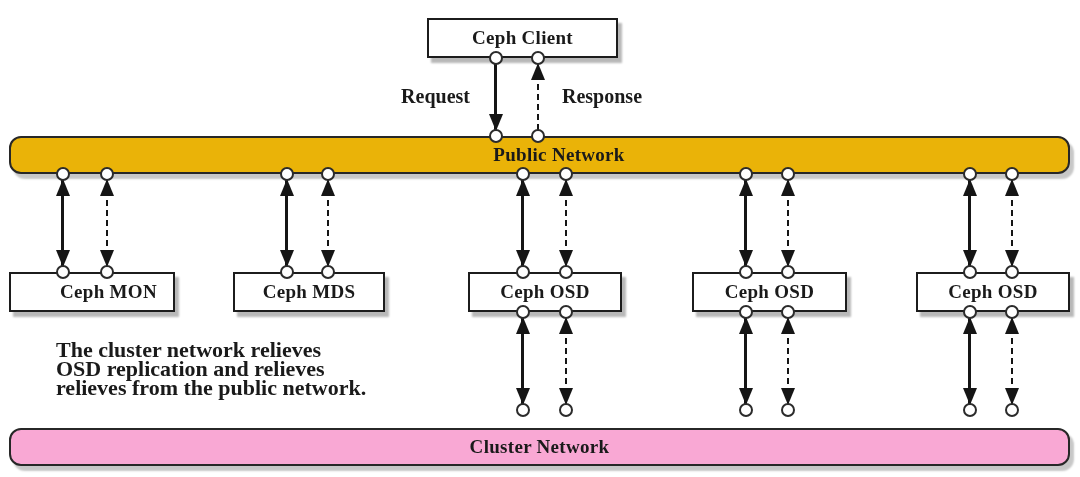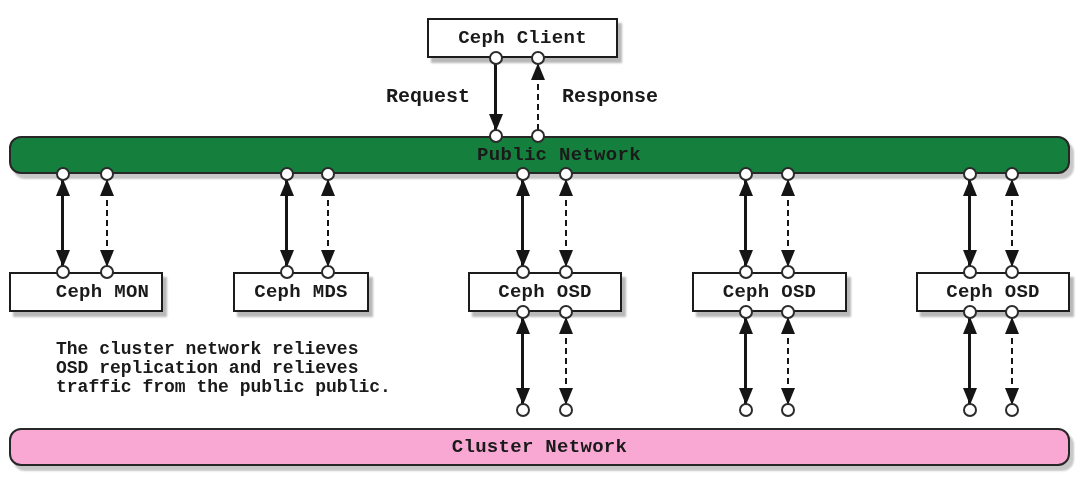--- a/index.html
+++ b/index.html
@@ -1,40 +1,40 @@
 <!DOCTYPE html>
 <html><head>
 <meta charset="utf-8">
 <style>
   html,body{margin:0;padding:0;background:#ffffff;}
   .canvas{
     position:relative;width:1080px;height:477px;background:#ffffff;overflow:hidden;
-    font-family:Liberation Mono, monospace;color:#1a1a1a;
+    font-family:Liberation Serif, serif;color:#1a1a1a;
   }
   
   .node{
     position:absolute;box-sizing:border-box;height:40px;background:#ffffff;
     border:2px solid #1c1c1c;box-shadow:4px 5px 2px rgba(0,0,0,0.28);
     display:flex;align-items:center;justify-content:center;
     font-weight:bold;font-size:19px;letter-spacing:.3px;z-index:1;
   }
   .client{left:427px;top:18px;width:191px;}
-  .mon {left:9px;  top:272px;width:154px;padding-left:33px;}
-  .mds {left:233px;top:272px;width:136px;}
+  .mon {left:9px;  top:272px;width:166px;padding-left:33px;}
+  .mds {left:233px;top:272px;width:152px;}
   .osd1{left:468px;top:272px;width:154px;}
   .osd2{left:692px;top:272px;width:155px;}
   .osd3{left:916px;top:272px;width:154px;}
   
   .bar{
     position:absolute;box-sizing:border-box;left:9px;width:1061px;height:38px;
     border:2px solid #272727;border-radius:12px;box-shadow:4px 5px 2px rgba(0,0,0,0.22);
     display:flex;align-items:center;justify-content:center;
     font-weight:bold;font-size:19px;letter-spacing:.3px;z-index:1;
   }
-  .bar.public{top:136px;background:#15803d;padding-left:39px;}
+  .bar.public{top:136px;background:#eab308;padding-left:39px;}
   .bar.cluster{top:428px;background:#f9a8d4;}
   
   .conn{position:absolute;width:16px;z-index:2;}
   .conn .port{
     position:absolute;left:1px;width:14px;height:14px;box-sizing:border-box;
     border:2px solid #2b2b2b;border-radius:50%;background:#ffffff;z-index:3;
   }
   .conn .port.top{top:0;}
   .conn .port.bottom{bottom:0;}
   .conn .line{position:absolute;left:7px;top:13px;bottom:13px;width:0;border-left:2px solid #151515;}
@@ -43,21 +43,21 @@
   .conn .head{position:absolute;left:1px;width:0;height:0;border-left:7px solid transparent;border-right:7px solid transparent;z-index:2;}
   .conn .head.up{top:12px;border-bottom:17px solid #151515;}
   .conn .head.down{bottom:12px;border-top:17px solid #151515;}
   .spanA{top:51px;height:92px;}   
   .spanB{top:167px;height:112px;} 
   .spanC{top:305px;height:112px;} 
   
   .flowlabel{position:absolute;top:85px;font-weight:bold;font-size:20px;white-space:nowrap;text-align:right;}
   .flowlabel.request{left:328px;width:142px;text-align:right;}
   .flowlabel.response{left:562px;}
-  .caption{position:absolute;left:56px;top:340px;font-weight:bold;font-size:18px;line-height:19px;z-index:1;}
+  .caption{position:absolute;left:56px;top:340px;font-weight:bold;font-size:22px;line-height:19px;z-index:1;}
 </style>
 </head>
 <body>
 
 <div class="canvas">
 
   <div class="node client">
     <span>Ceph Client</span>
   </div>
 
@@ -213,20 +213,20 @@
     <span class="port top"></span>
     <span class="line"></span>
     <span class="head up"></span>
     <span class="head down"></span>
     <span class="port bottom"></span>
   </div>
 
   <div class="caption">
     <div>The cluster network relieves</div>
     <div>OSD replication and relieves</div>
-    <div>traffic from the public public.</div>
+    <div>relieves from the public network.</div>
   </div>
 
   <div class="bar cluster">
     <span>Cluster Network</span>
   </div>
 
 </div>
 
 </body></html>

